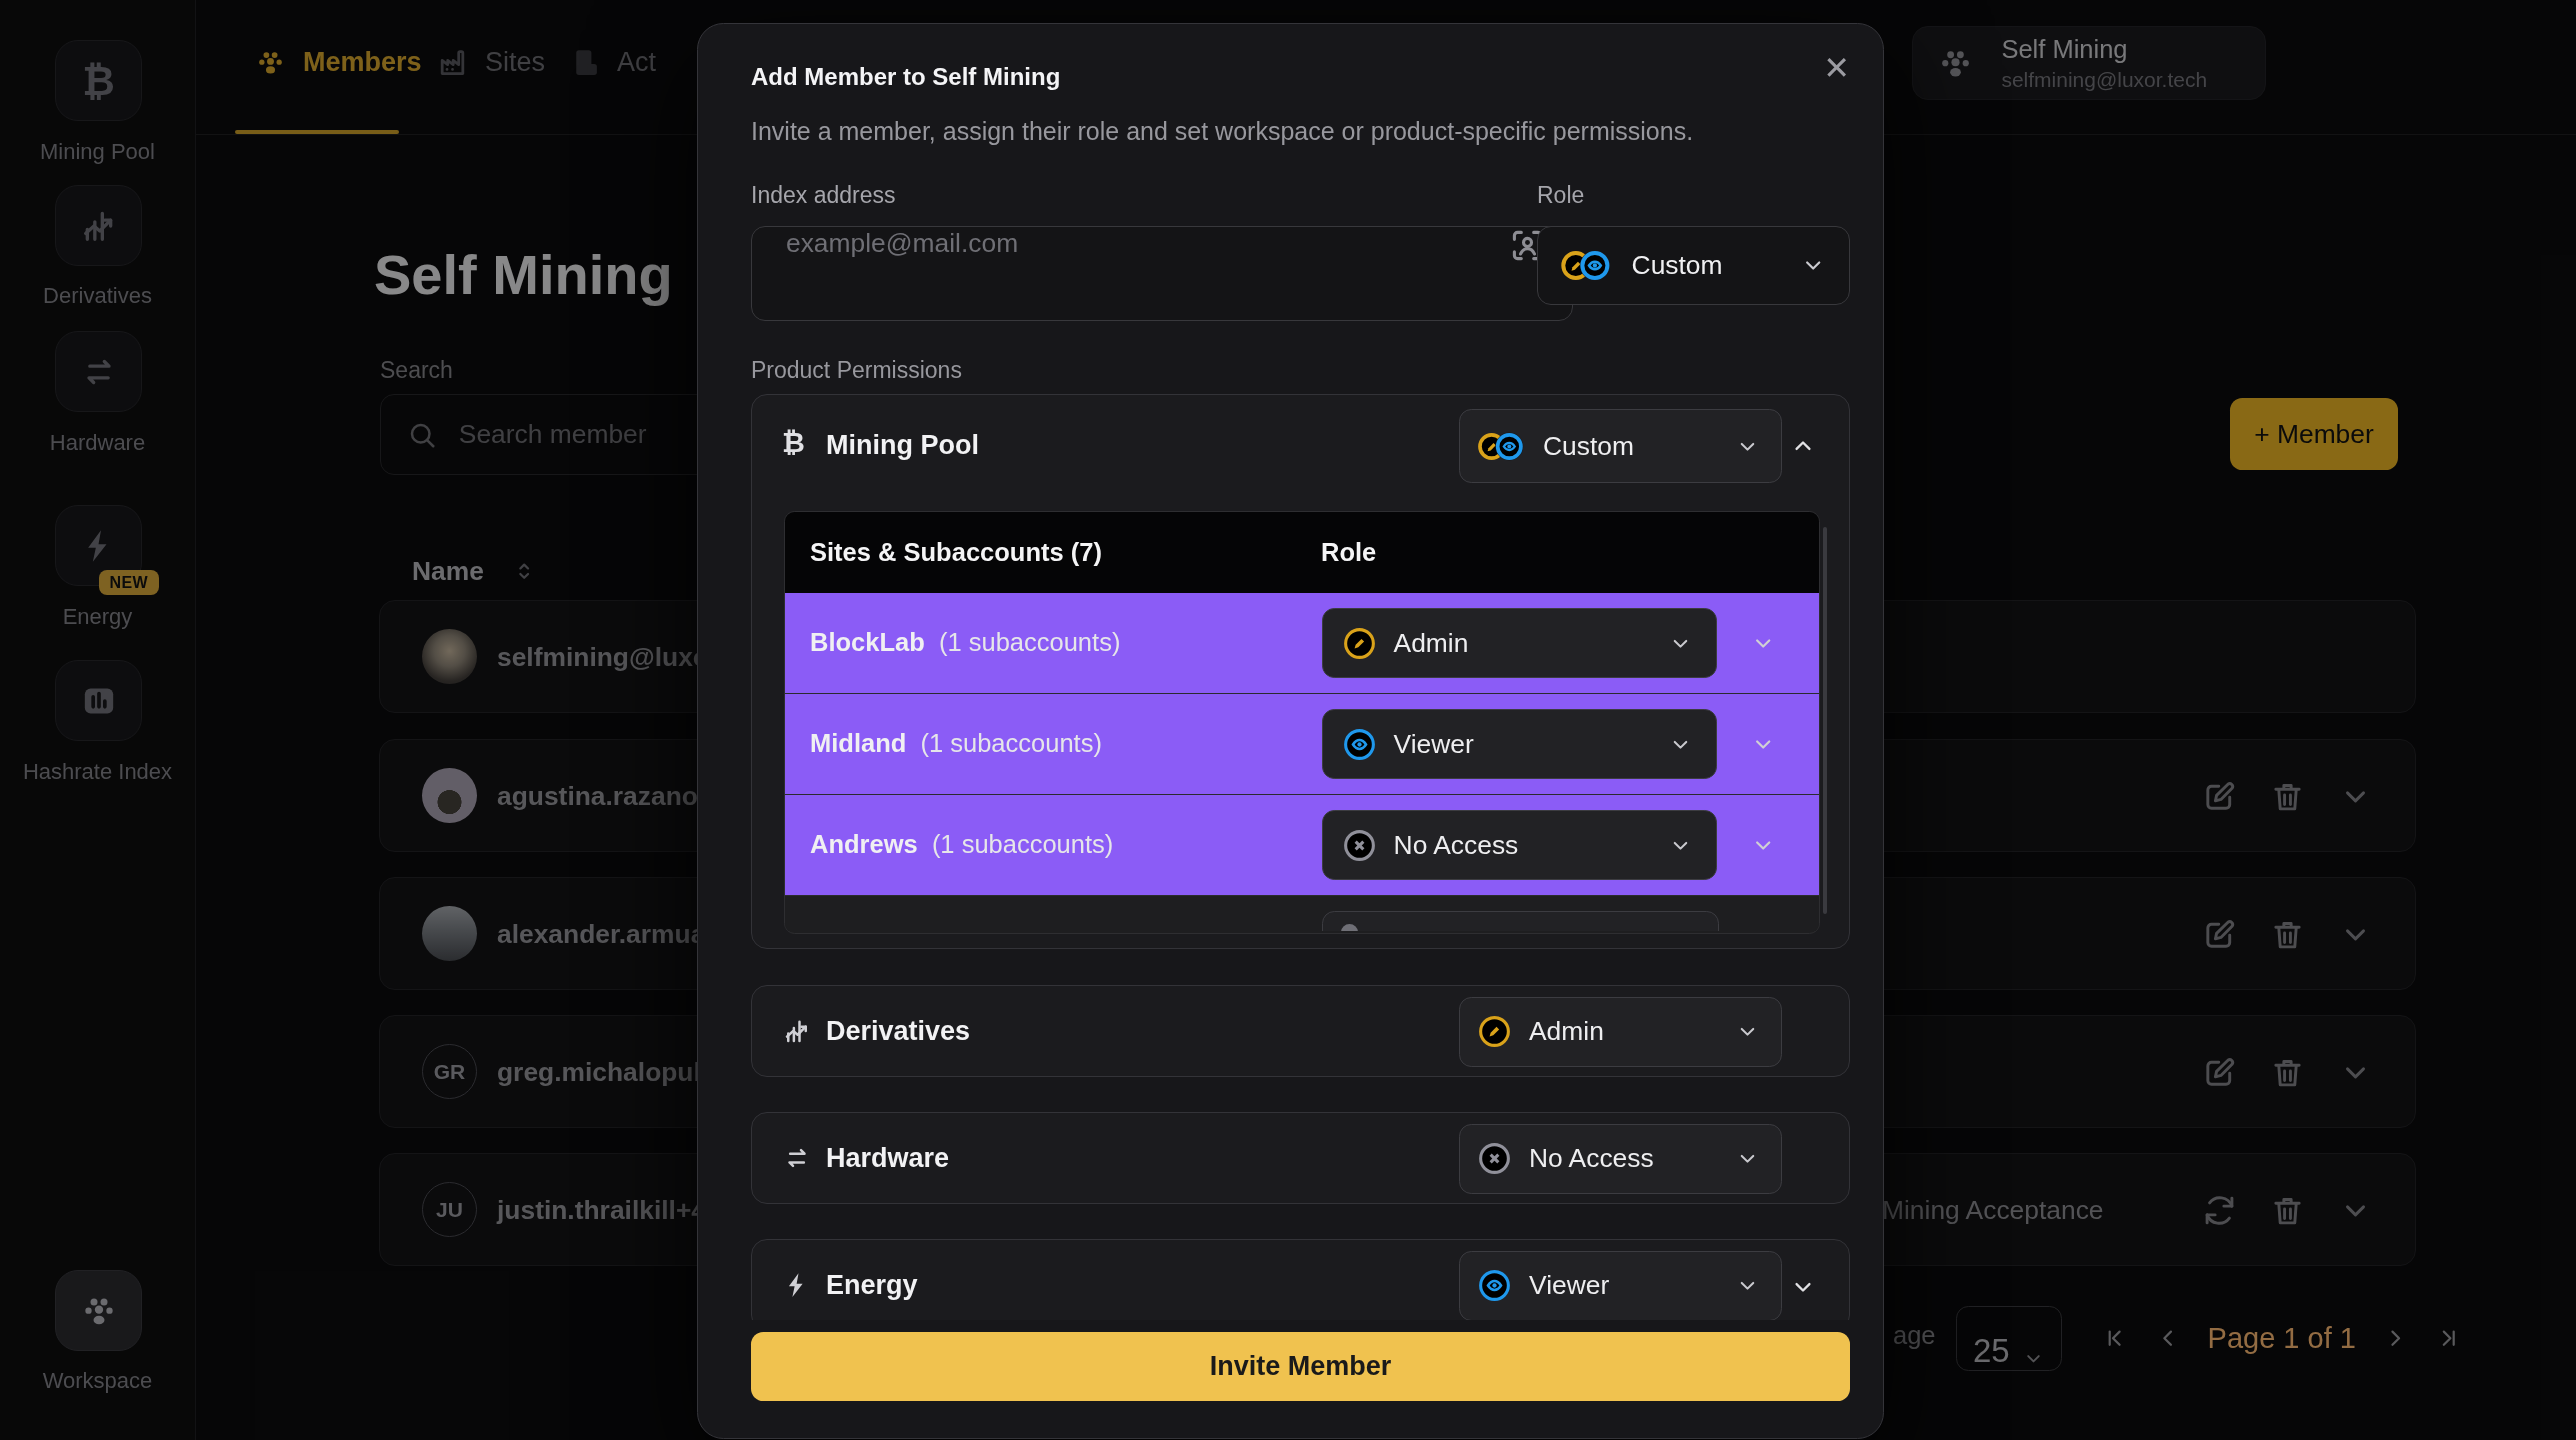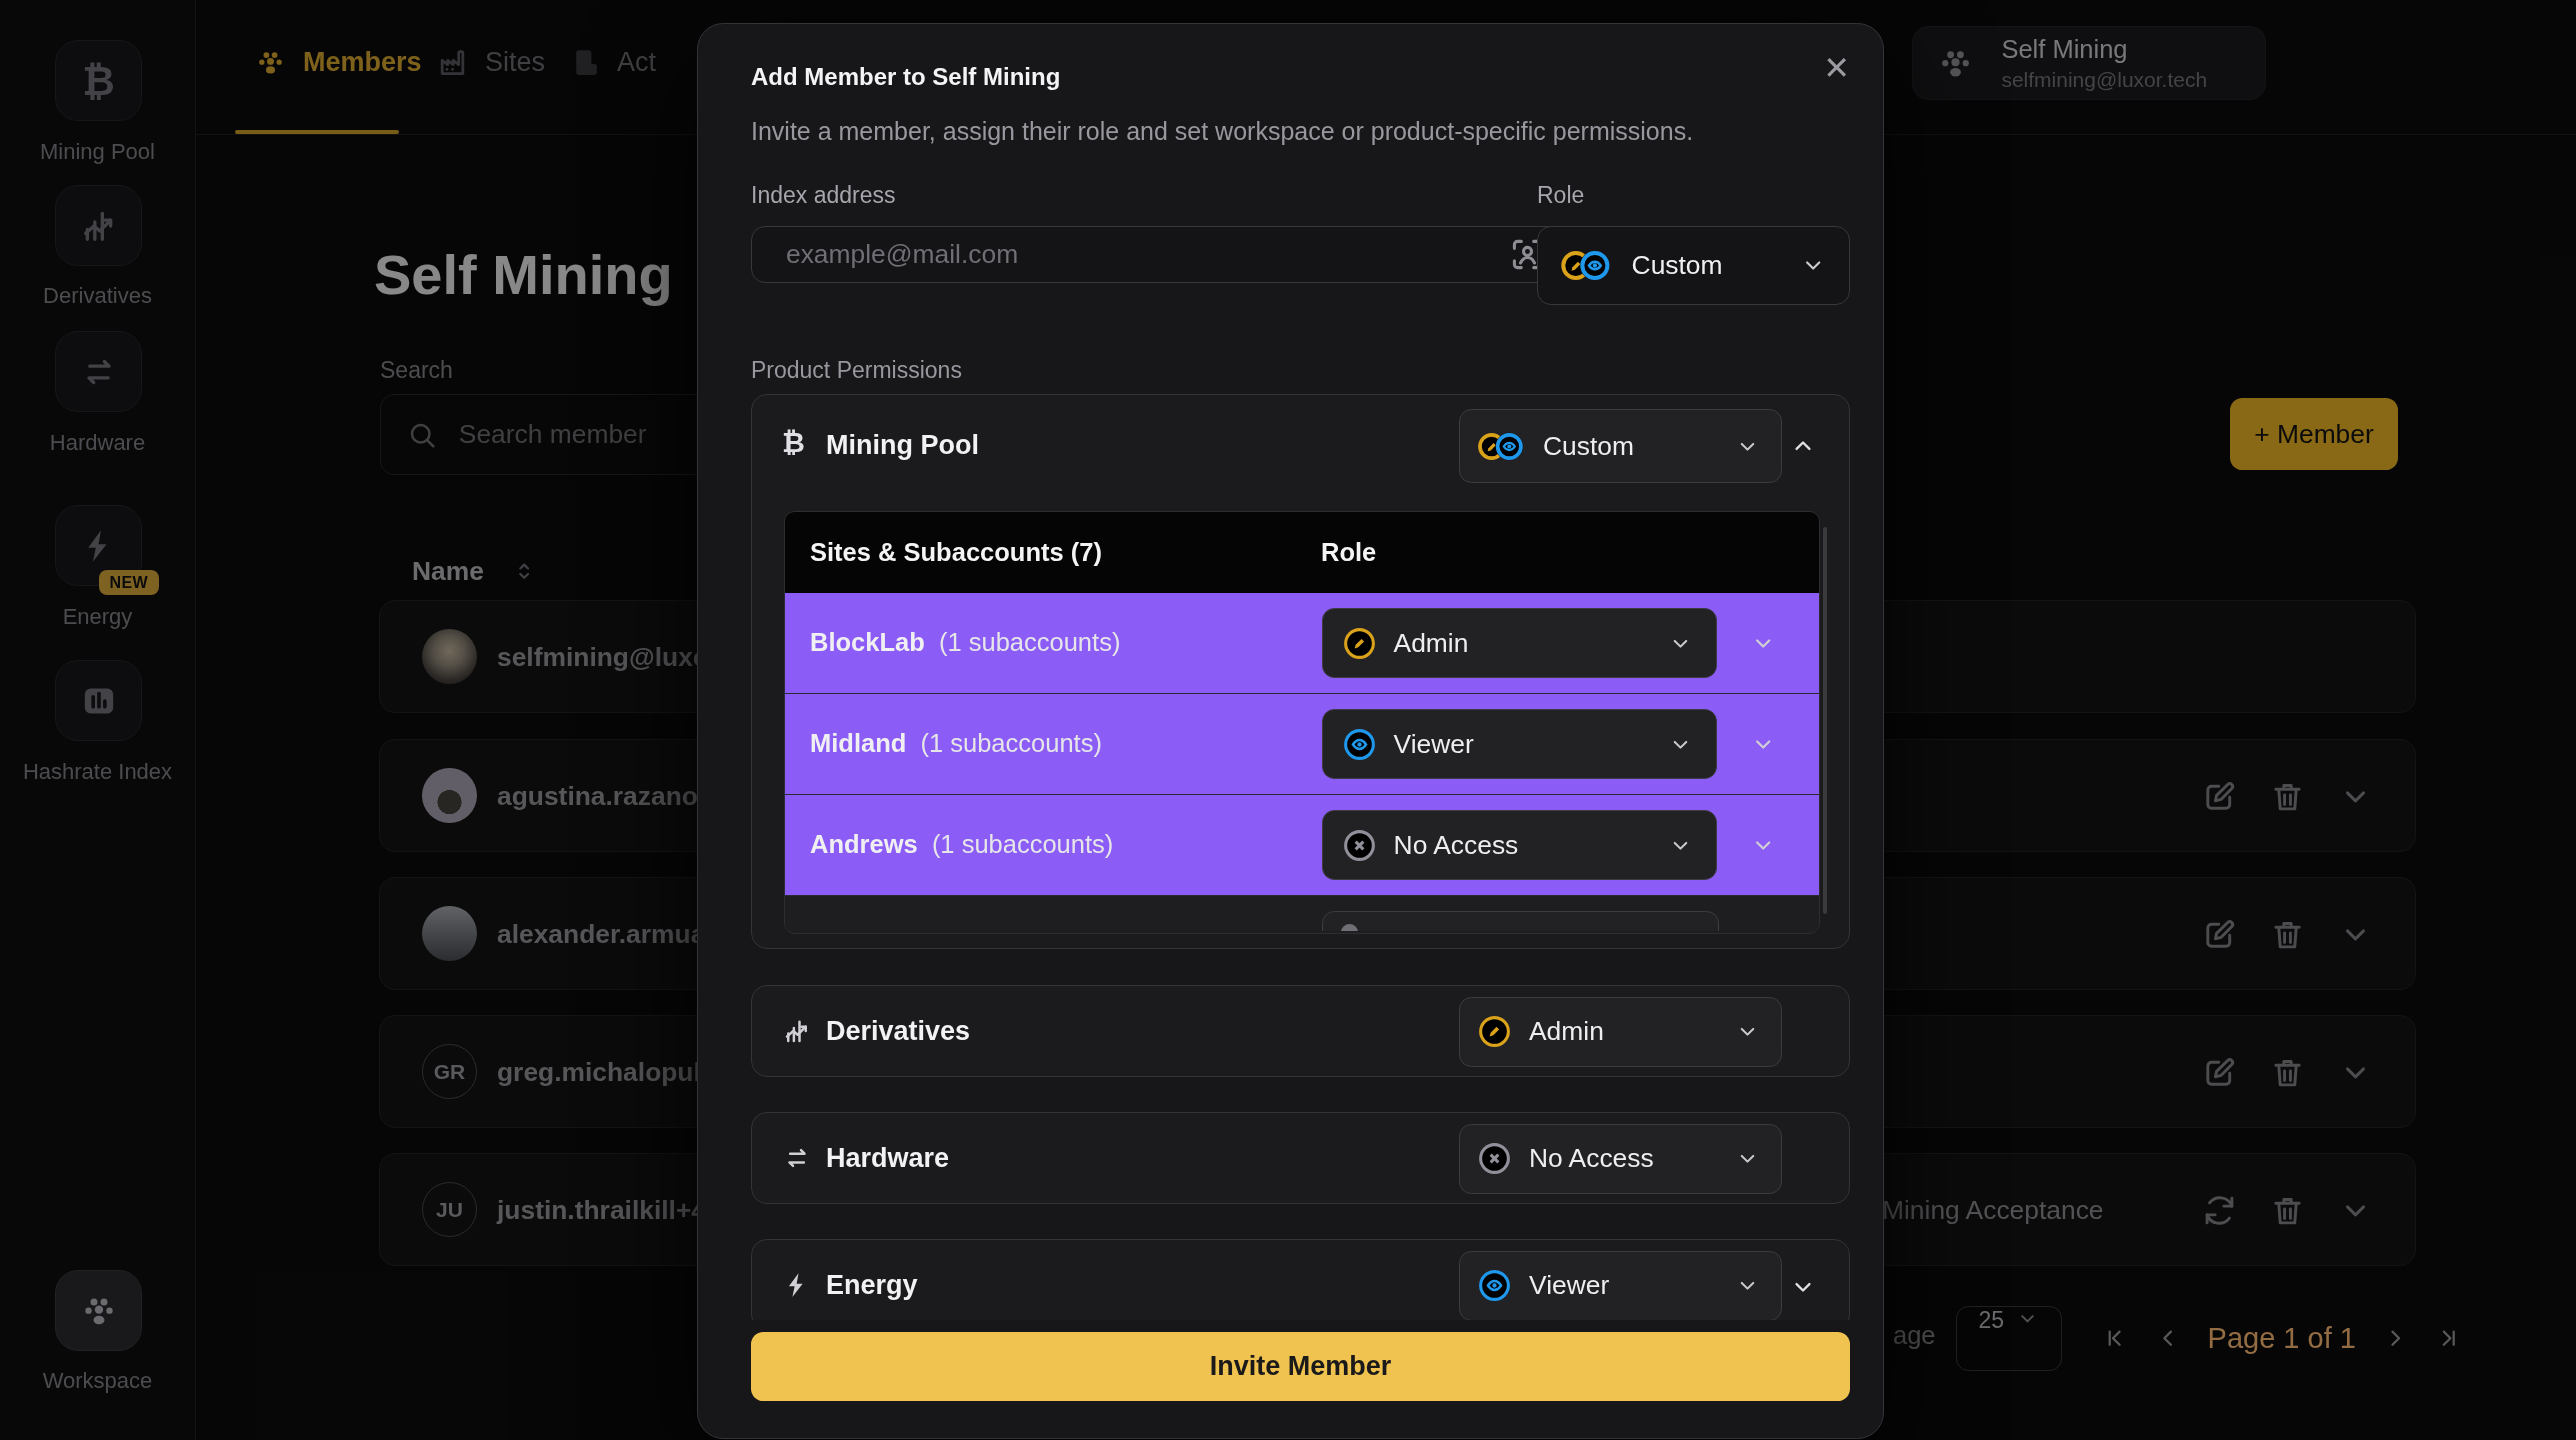--- a/index.html
+++ b/index.html
@@ -52,35 +52,35 @@
   .name-hdr svg{width:26.4px;height:26.4px;color:#6f6f75;}
   .row-card{position:absolute;left:379px;width:2037px;height:113px;background:#131315;border:0.9px solid #232327;
             border-radius:16px;box-sizing:border-box;}
   .row-card .avatar{position:absolute;left:42px;top:28px;width:55px;height:55px;}
   .row-email{position:absolute;left:117px;top:41px;font-size:26.4px;font-weight:600;color:#97979c;white-space:nowrap;}
   .actions{position:absolute;right:42px;top:39px;display:flex;align-items:center;gap:33px;color:#85858b;}
   .actions svg{width:35px;height:35px;cursor:pointer;}
   .row-status{position:absolute;left:1502px;top:41px;font-size:26.4px;color:#8f8f95;white-space:nowrap;}
   .pager{position:absolute;top:1321px;font-size:25.5px;color:#8f8f94;}
   .pgsel{position:absolute;left:1956px;top:1306px;width:104px;height:63px;border:0.9px solid #3a3a3e;border-radius:12.3px;
-         display:flex;align-items:flex-start;justify-content:center;gap:12.3px;color:#b9b9be;font-size:23px;cursor:pointer;}
+         display:flex;align-items:flex-end;justify-content:center;gap:12.3px;color:#b9b9be;font-size:33px;cursor:pointer;}
   .pgsel svg{width:23px;height:23px;color:#8f8f94;}
   .pgnav{position:absolute;top:1322px;display:flex;align-items:center;gap:26.4px;color:#9a9a9f;}
   .pgnav svg{width:26.4px;height:26.4px;cursor:pointer;}
   .pgtext{font-size:29px;color:#fdba74;white-space:nowrap;}
   
   .overlay{position:absolute;inset:0;background:rgba(0,0,0,0.42);z-index:40;}
   .modal{position:absolute;left:697px;top:23px;width:1187px;height:1416px;background:#17171a;border:0.9px solid #343439;
          border-radius:26.4px;z-index:50;box-shadow:0 35px 106px rgba(0,0,0,.8);box-sizing:border-box;}
   .m-title{position:absolute;left:53px;top:39px;font-size:24px;font-weight:700;color:#f4f4f6;}
   .m-sub{position:absolute;left:53px;top:93px;font-size:25px;color:#98989e;}
   .m-close{position:absolute;right:33px;top:28px;font-size:32px;color:#9b9ba1;cursor:pointer;line-height:1;}
   .m-lbl{position:absolute;font-size:23px;color:#a6a6ac;}
-  .m-input{position:absolute;left:53px;top:202px;width:822px;height:57px;background:#141416;border:0.9px solid #38383c;
-           border-radius:14px;display:flex;align-items:center;box-sizing:border-box;padding:0 26.4px 0 32px;}
+  .m-input{position:absolute;left:53px;top:202px;width:822px;height:95px;background:#141416;border:0.9px solid #38383c;
+           border-radius:14px;display:flex;align-items:flex-start;box-sizing:border-box;padding:0 26.4px 0 32px;}
   .m-input input{flex:1;background:transparent;border:none;outline:none;font-size:26.4px;color:#d6d6da;
                  font-family:"Liberation Sans",sans-serif;}
   .m-input input::placeholder{color:#6f6f75;}
   .m-input svg{width:37px;height:37px;color:#8d8d93;flex:none;}
   .m-select{position:absolute;background:#141416;border:0.9px solid #38383c;border-radius:14px;display:flex;
             align-items:center;box-sizing:border-box;cursor:pointer;}
   .m-select .sel-label{font-size:26.4px;color:#f0f0f2;flex:1;}
   .m-select svg.chev{width:26.4px;height:26.4px;color:#c9c9ce;flex:none;}
   .pill{background:#222225;border:0.9px solid #3c3c41;border-radius:12.3px;display:flex;align-items:center;
         box-sizing:border-box;cursor:pointer;}

